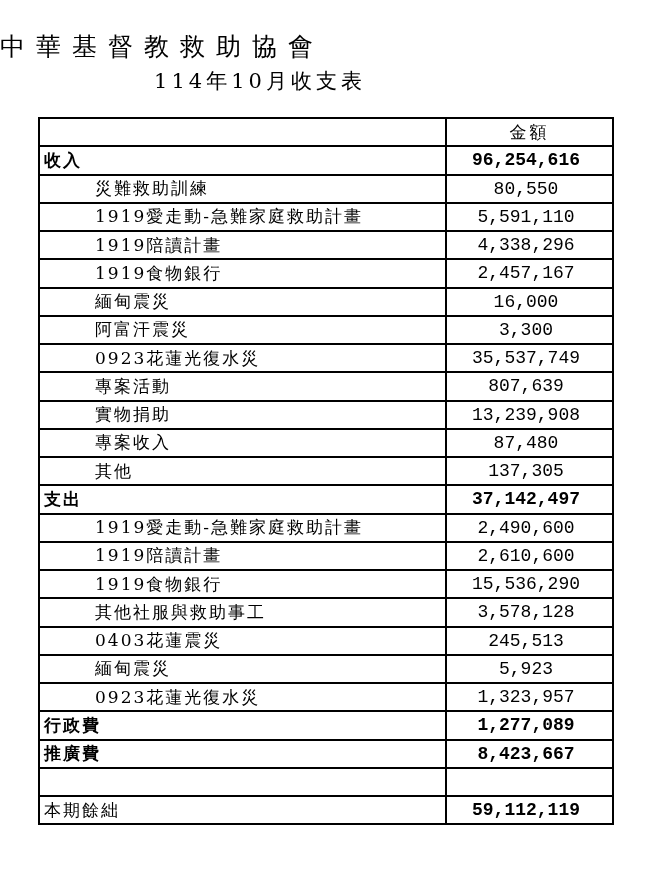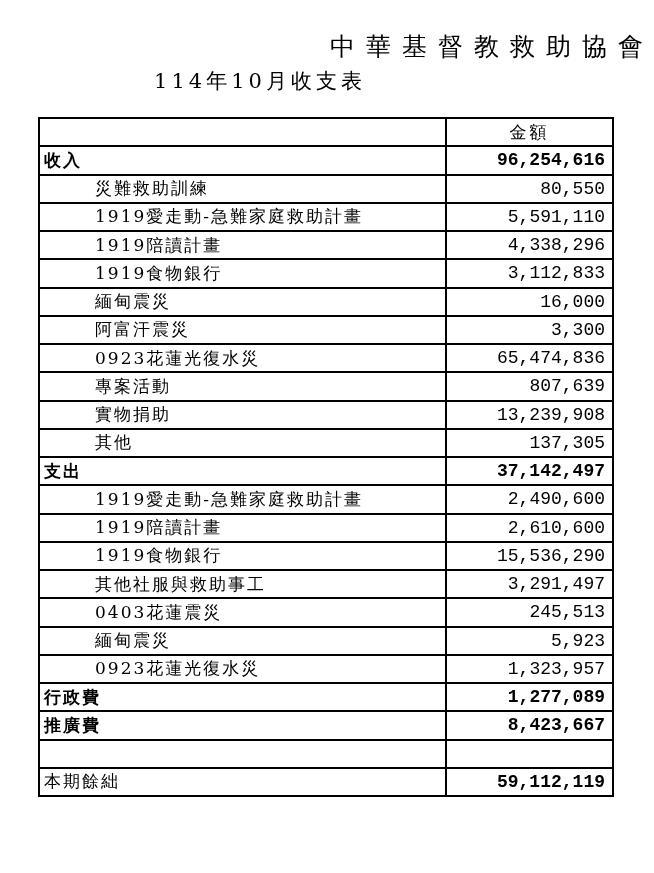--- a/index.html
+++ b/index.html
@@ -13,21 +13,21 @@
     position: relative;
     font-family: "DejaVu Serif", "Liberation Serif", serif;
     color: #000000;
     overflow: hidden;
   }
   .doc-title {
     position: absolute;
     top: 30px;
     left: 0;
     width: 654px;
-    text-align: right;
+    text-align: left;
     font-size: 25px;
     font-weight: normal;
     letter-spacing: 11px;
     white-space: nowrap;
   }
   .doc-subtitle {
     position: absolute;
     top: 67px;
     left: 0;
     width: 520px;
@@ -72,21 +72,21 @@
   }
   td.label-cell.sub {
     padding-left: 55px;
   }
   td.label-cell.blabel {
     font-weight: bold;
   }
   td.value-cell {
     font-family: "Liberation Mono", "DejaVu Sans Mono", monospace;
     font-size: 18px;
-    text-align: right;
+    text-align: center;
     padding-right: 7px;
   }
   td.value-cell.bvalue {
     font-weight: bold;
   }
 </style>
 </head>
 <body>
 
 <div class="doc-title">中華基督教救助協會</div>
@@ -117,43 +117,47 @@
         <tr>
           <td class="label-cell sub">1919愛走動-急難家庭救助計畫</td>
           <td class="value-cell">5,591,110</td>
         </tr>
         <tr>
           <td class="label-cell sub">1919陪讀計畫</td>
           <td class="value-cell">4,338,296</td>
         </tr>
         <tr>
           <td class="label-cell sub">1919食物銀行</td>
-          <td class="value-cell">3,112,833</td>
+          <td class="value-cell">2,457,167</td>
         </tr>
         <tr>
           <td class="label-cell sub">緬甸震災</td>
           <td class="value-cell">16,000</td>
         </tr>
         <tr>
           <td class="label-cell sub">阿富汗震災</td>
           <td class="value-cell">3,300</td>
         </tr>
         <tr>
           <td class="label-cell sub">0923花蓮光復水災</td>
-          <td class="value-cell">65,474,836</td>
+          <td class="value-cell">35,537,749</td>
         </tr>
         <tr>
           <td class="label-cell sub">專案活動</td>
           <td class="value-cell">807,639</td>
         </tr>
         <tr>
           <td class="label-cell sub">實物捐助</td>
           <td class="value-cell">13,239,908</td>
         </tr>
         <tr>
+          <td class="label-cell sub">專案收入</td>
+          <td class="value-cell">87,480</td>
+        </tr>
+        <tr>
           <td class="label-cell sub">其他</td>
           <td class="value-cell">137,305</td>
         </tr>
         <tr>
           <td class="label-cell blabel">支出</td>
           <td class="value-cell bvalue">37,142,497</td>
         </tr>
         <tr>
           <td class="label-cell sub">1919愛走動-急難家庭救助計畫</td>
           <td class="value-cell">2,490,600</td>
@@ -161,21 +165,21 @@
         <tr>
           <td class="label-cell sub">1919陪讀計畫</td>
           <td class="value-cell">2,610,600</td>
         </tr>
         <tr>
           <td class="label-cell sub">1919食物銀行</td>
           <td class="value-cell">15,536,290</td>
         </tr>
         <tr>
           <td class="label-cell sub">其他社服與救助事工</td>
-          <td class="value-cell">3,291,497</td>
+          <td class="value-cell">3,578,128</td>
         </tr>
         <tr>
           <td class="label-cell sub">0403花蓮震災</td>
           <td class="value-cell">245,513</td>
         </tr>
         <tr>
           <td class="label-cell sub">緬甸震災</td>
           <td class="value-cell">5,923</td>
         </tr>
         <tr>

